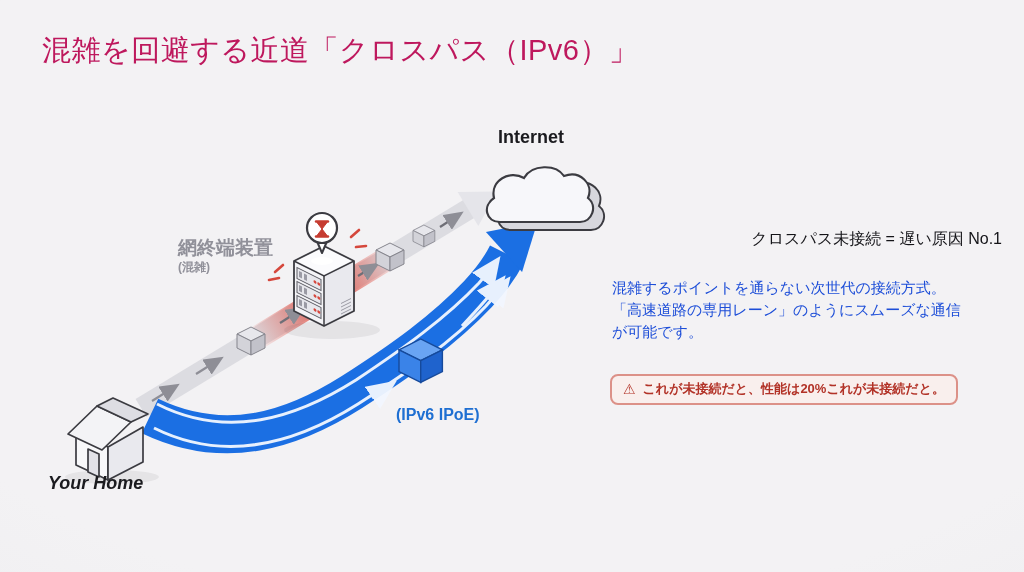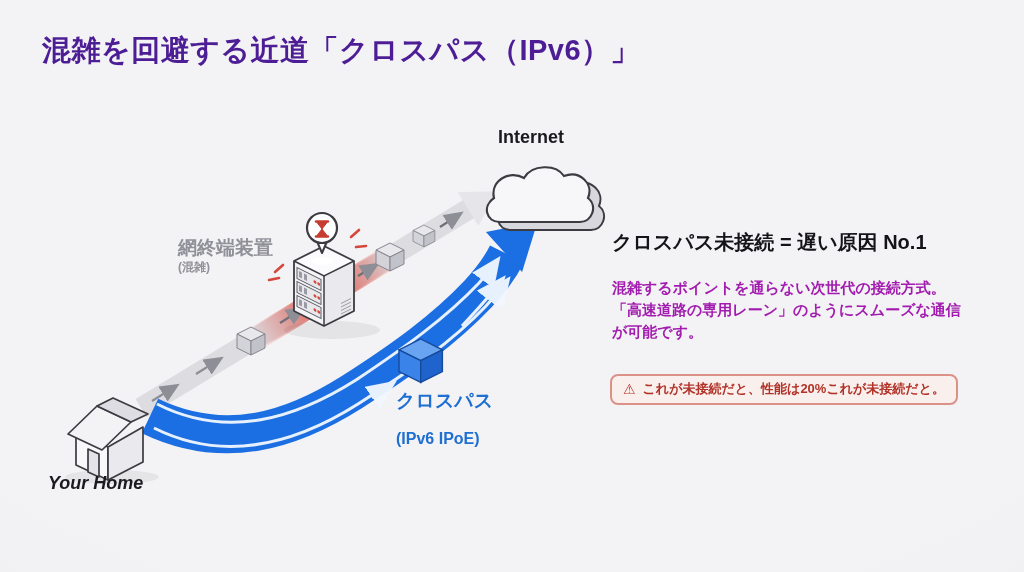--- a/index.html
+++ b/index.html
@@ -5,40 +5,40 @@
   * { margin:0; padding:0; box-sizing:border-box; }
   html,body { width:1024px; height:572px; overflow:hidden; }
   body {
     position:relative;
     font-family:"Liberation Sans","DejaVu Sans",sans-serif;
     background:radial-gradient(130% 130% at 50% 42%, #f3f2f4 50%, #e9e8eb 100%);
   }
   .abs { position:absolute; }
   .page-title {
     left:42px; top:31px;
-    font-size:29px; font-weight:700; color:#4c1d95; letter-spacing:0.5px;
+    font-size:29px; font-weight:400; color:#be185d; letter-spacing:0.5px;
     white-space:nowrap;
   }
   svg.diagram { left:0; top:0; width:1024px; height:572px; }
   .dlabel { text-align:left; font-weight:700; line-height:1.25; }
   .lbl-internet { left:498px; top:126px; width:104px; font-size:18px; color:#1b1b1f; }
   .lbl-home     { left:48px;  top:472px; width:124px; font-size:18px; color:#1b1b1f;font-style:italic; }
   .lbl-terminal { left:178px; top:216px; width:134px; color:#91919a; }
   .lbl-terminal .l1 { font-size:19px;margin-top:20px; }
   .lbl-terminal .l2 { font-size:12px; }
   .lbl-crosspath { left:396px; top:389px; width:144px; color:#1e6fd2; }
   .lbl-crosspath .l1 { font-size:19px; }
   .lbl-crosspath .l2 { font-size:16px;margin-top:16px; }
   .panel-heading {
     left:612px; top:229px; width:390px;
-    font-size:20px; font-weight:700; color:#141418; white-space:nowrap;
+    font-size:16px; font-weight:400; color:#141418; white-space:nowrap;text-align:right;
   }
   .panel-body {
     left:612px; top:277px; width:356px;
-    font-size:15px; line-height:1.45; color:#a21caf; font-weight:700;
+    font-size:15px; line-height:1.45; color:#1d4ed8; font-weight:400;
   }
   .warning-box {
     left:610px; top:374px;
     display:inline-flex; align-items:center; gap:7px;
     border:2px solid #dc9188; border-radius:8px;
     background:#f9efed; padding:4px 11px 5px;
     color:#b23227; font-size:13px; font-weight:700; white-space:nowrap;
   }
   .warning-box .wicon { font-size:14px; line-height:1; }
 </style>
@@ -182,21 +182,20 @@
 
 <div class="abs dlabel lbl-internet">Internet</div>
 <div class="abs dlabel lbl-home">Your Home</div>
 
 <div class="abs dlabel lbl-terminal">
   <div class="l1">網終端装置</div>
   <div class="l2">(混雑)</div>
 </div>
 
 <div class="abs dlabel lbl-crosspath">
-  <div class="l1">クロスパス</div>
   <div class="l2">(IPv6 IPoE)</div>
 </div>
 
 <div class="abs panel-heading">クロスパス未接続 = 遅い原因 No.1</div>
 <div class="abs panel-body">混雑するポイントを通らない次世代の接続方式。「高速道路の専用レーン」のようにスムーズな通信が可能です。</div>
 
 <div class="abs warning-box">
   <span class="wicon">⚠</span>
   <span>これが未接続だと、性能は20%これが未接続だと。</span>
 </div>

